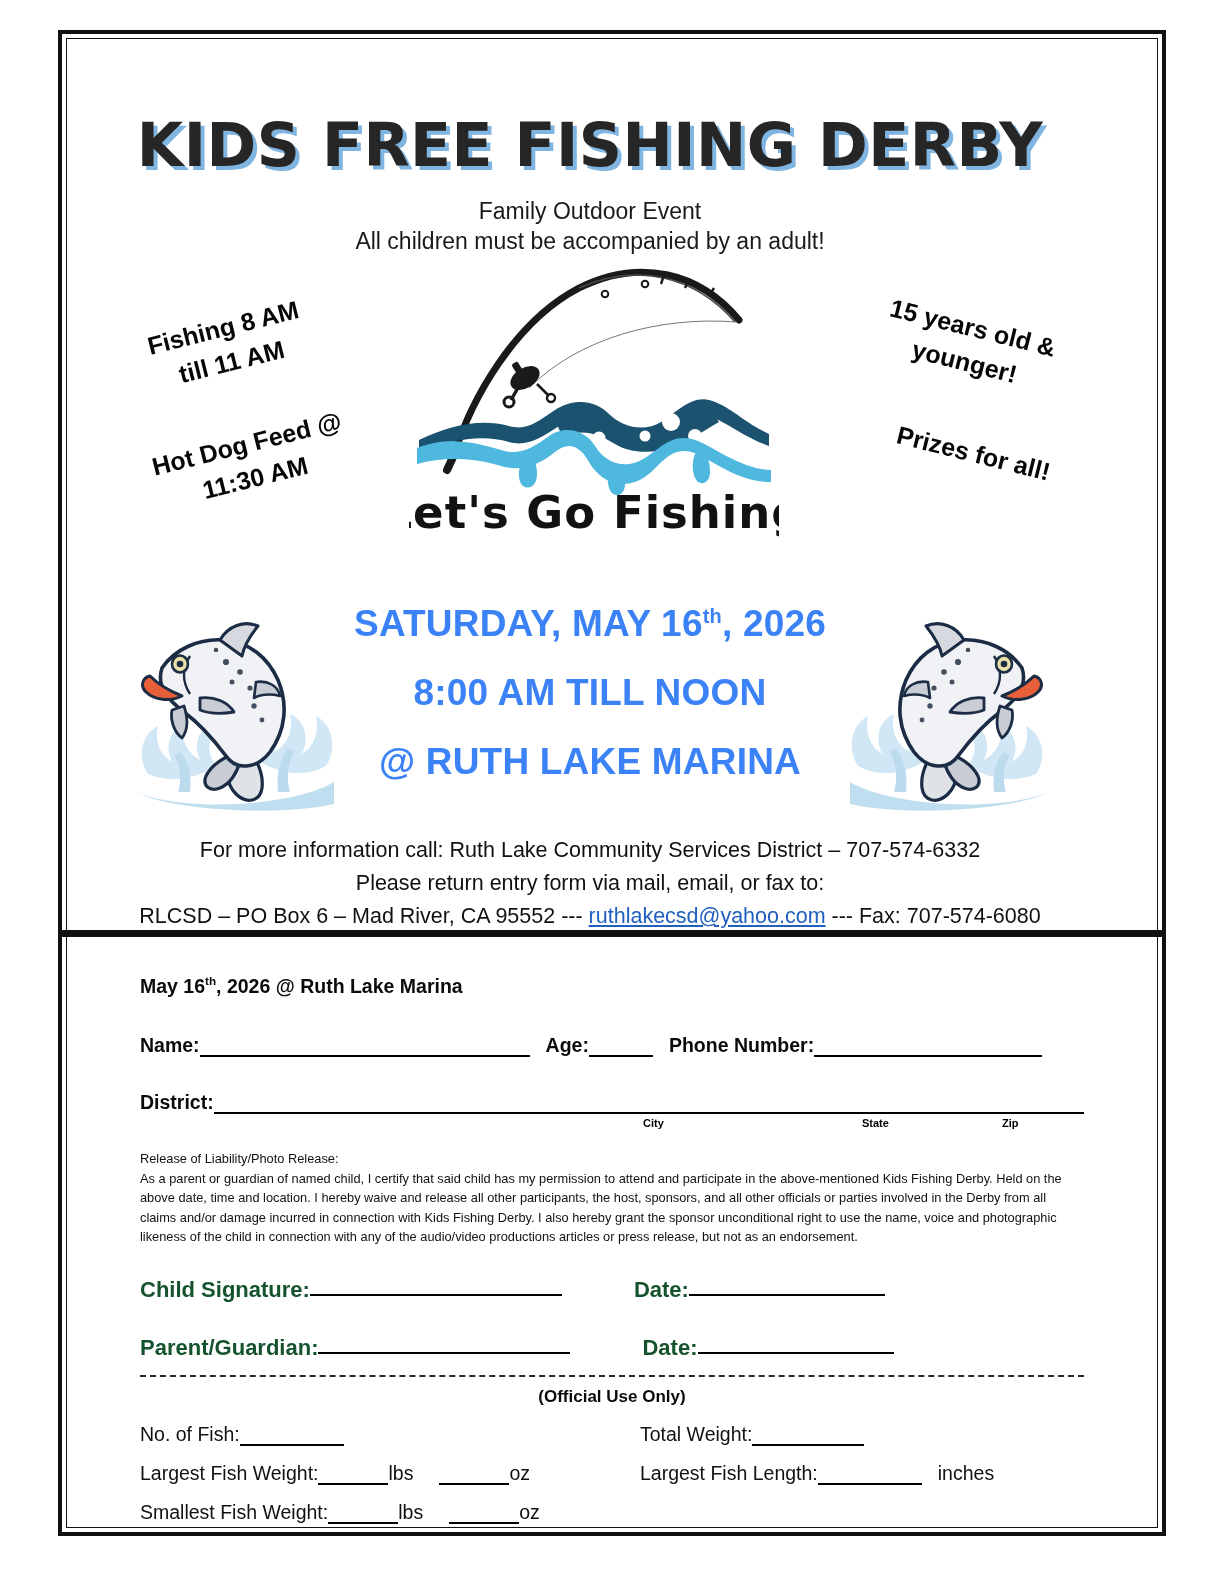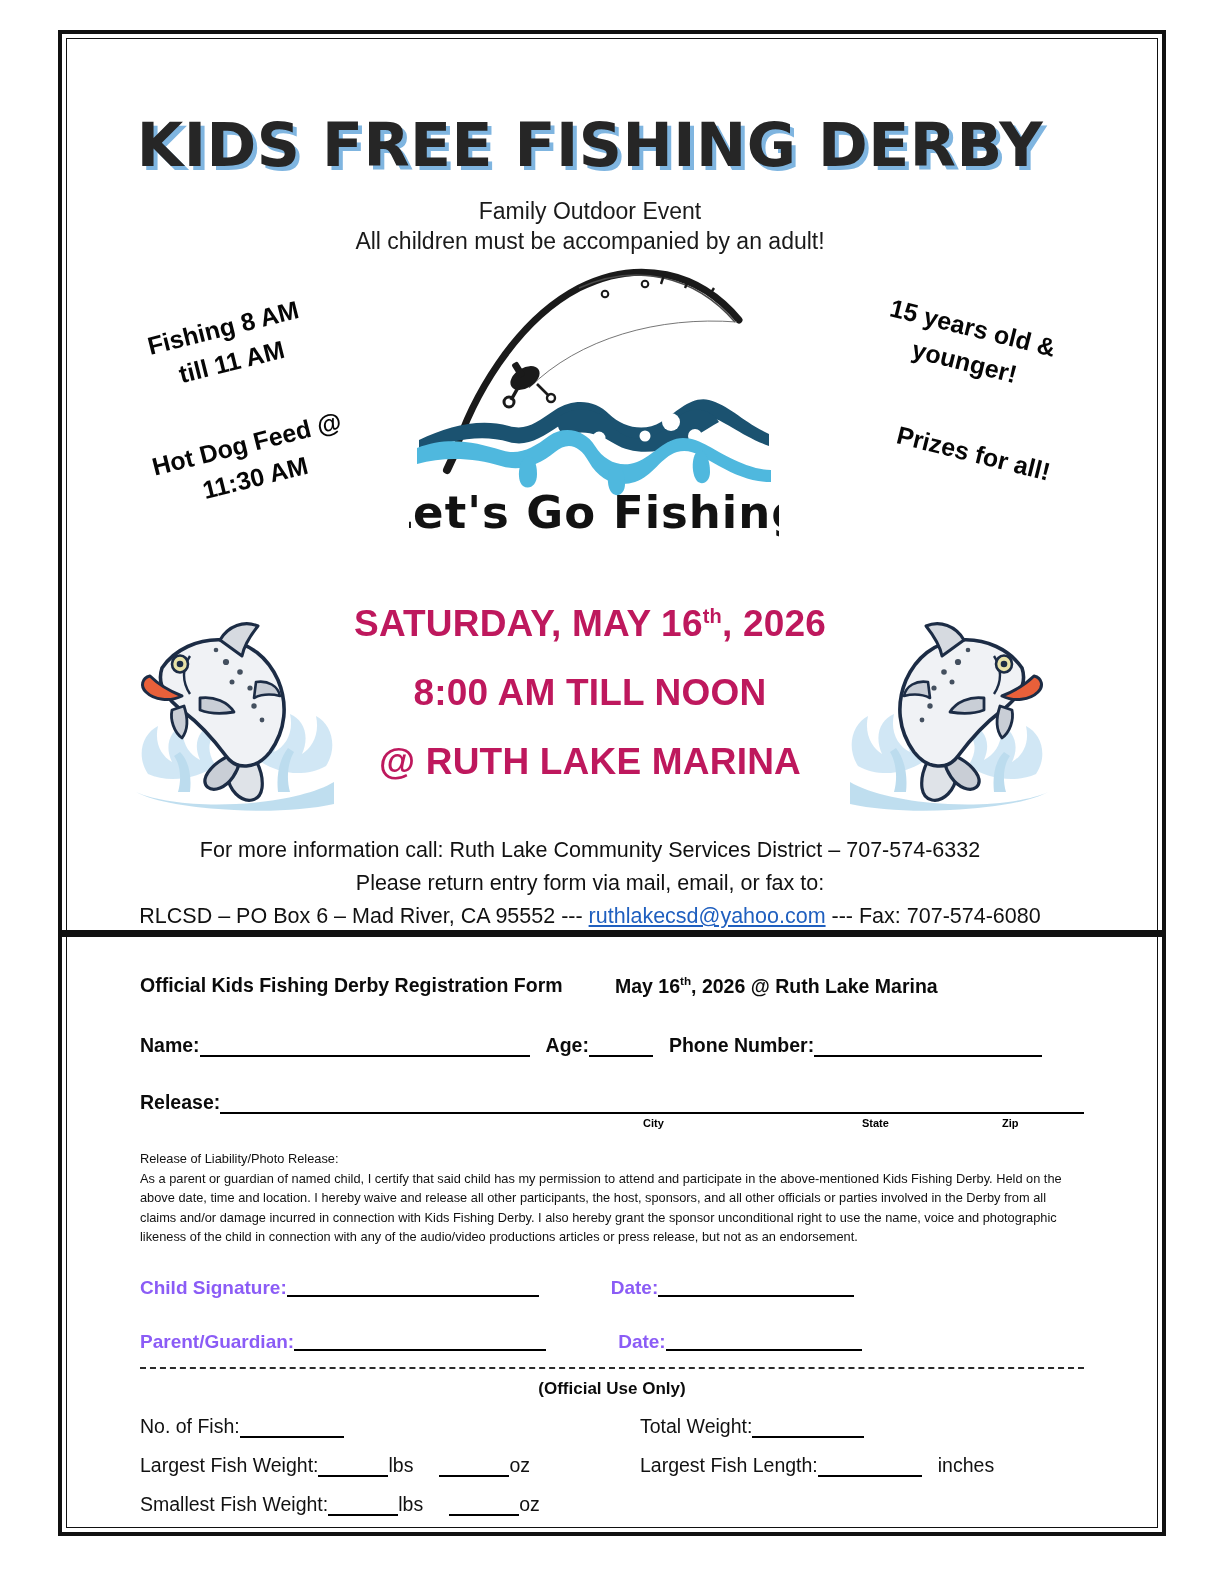--- a/index.html
+++ b/index.html
@@ -140,21 +140,21 @@
   
   .event-lines {
     position: absolute;
     top: 565px;
     left: 0; width: 100%;
     text-align: center;
   }
   .event-line {
     font-size: 37px;
     font-weight: bold;
-    color: #be185d;
+    color: #3b82f6;
     letter-spacing: 0.2px;
     margin-bottom: 27px;
     white-space: nowrap;
   }
   .event-line sup { font-size: 0.54em; vertical-align: super; }
 
   
   .fish {
     position: absolute;
     width: 215px;
@@ -243,24 +243,24 @@
   .release {
     margin-top: 16px;
     font-size: 12.8px;
     line-height: 1.52;
     color: #111111;
   }
   .release-title { margin-bottom: 1px; }
 
   .sig-row {
     display: flex;
-    align-items: center;
-    font-size: 19px;
-    font-weight: bold;
-    color: #8b5cf6;
+    align-items: flex-start;
+    font-size: 22px;
+    font-weight: bold;
+    color: #14532d;
     white-space: nowrap;
   }
   .sig-row-1 { margin-top: 30px; }
   .sig-row-2 { margin-top: 32px; }
   .fill-sig  { width: 252px; }
   .sig-spacer { display: inline-block; width: 72px; }
   .fill-date { width: 196px; }
 
   .dashed-rule {
     margin-top: 14px;
@@ -512,37 +512,36 @@
     <div class="contact">
       <div class="contact-line">For more information call:  Ruth Lake Community Services District – 707-574-6332</div>
       <div class="contact-line">Please return entry form via mail, email, or fax to:</div>
       <div class="contact-line"><span>RLCSD – PO Box 6 – Mad River, CA 95552 --- </span><a class="email-link" href="#">ruthlakecsd@yahoo.com</a><span> --- Fax: 707-574-6080</span></div>
     </div>
   </div>
 
   <div class="form">
 
     <div class="form-header">
-      <div class="fh-left">Official Kids Fishing Derby Registration Form</div>
       <div class="fh-right"><span>May 16</span><sup>th</sup><span>, 2026 @ Ruth Lake Marina</span></div>
     </div>
 
     <div class="line-row row-name">
       <span>Name:</span>
       <span class="fill fill-name"></span>
       <span class="gap-sm"></span>
       <span>Age:</span>
       <span class="fill fill-age"></span>
       <span class="gap-sm"></span>
       <span>Phone Number:</span>
       <span class="fill fill-phone"></span>
     </div>
 
     <div class="line-row row-address">
-      <span>Release:</span>
+      <span>District:</span>
       <span class="fill fill-address"></span>
     </div>
     <div class="addr-labels">
       <span class="addr-city">City</span>
       <span class="addr-state">State</span>
       <span class="addr-zip">Zip</span>
     </div>
 
     <div class="release">
       <div class="release-title">Release of Liability/Photo Release:</div>

